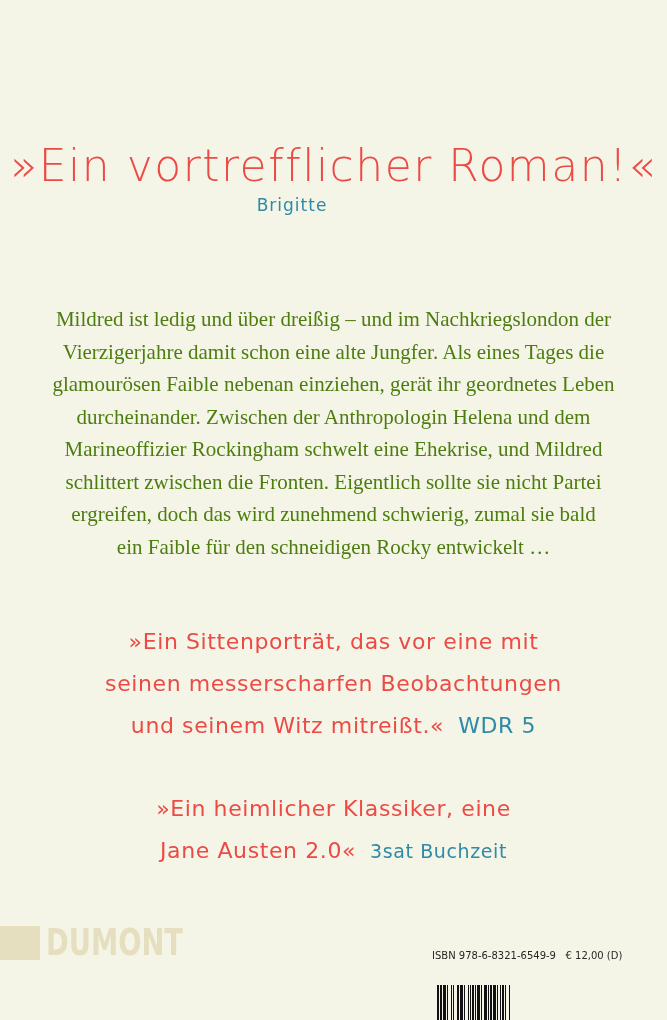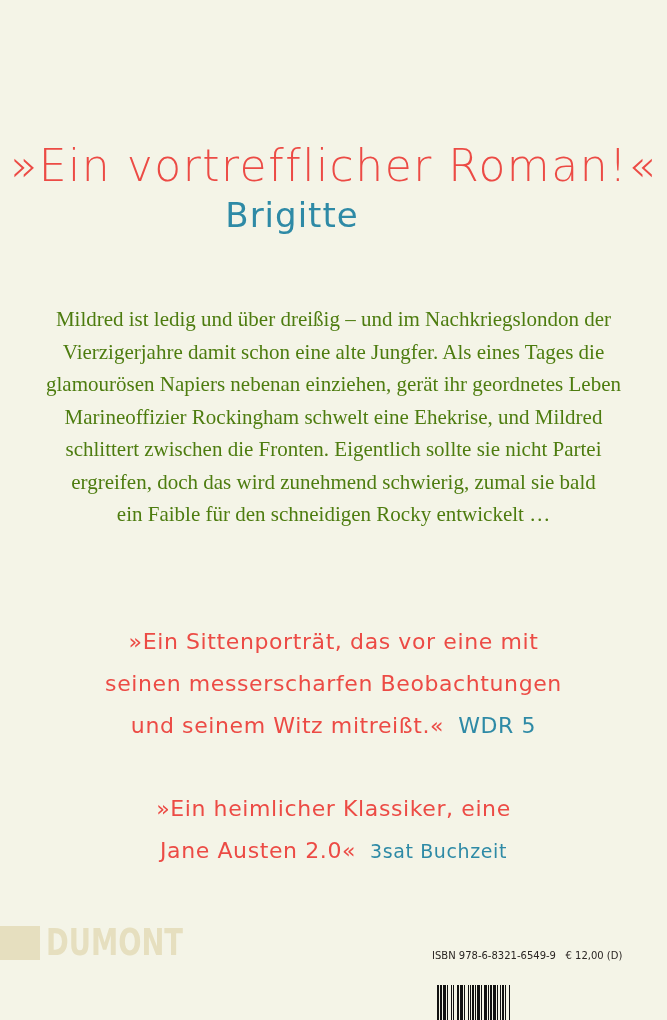--- a/index.html
+++ b/index.html
@@ -14,21 +14,21 @@
       font-family: "DejaVu Sans", sans-serif;
       font-weight: 300;
       font-size: 44px; letter-spacing: 1.5px;
       color: #ec4b45;
       white-space: nowrap;
     }
     .headline-source {
       position: absolute; left: 0; top: 195px; width: 584px;
       text-align: center;
       font-family: "DejaVu Sans", sans-serif;
-      font-size: 34px; letter-spacing: 1px;
+      font-size: 17px; letter-spacing: 1px;
       color: #2e8aa6;
     }
     .blurb {
       position: absolute; left: 20px; top: 303px; width: 627px;
       text-align: center;
       font-family: "Liberation Serif", serif;
       font-size: 21px; line-height: 32.5px;
       color: #4d7c0f;
     }
     .blurb .line { display: block; white-space: nowrap; }
@@ -72,21 +72,22 @@
   </style>
 </head>
 <body>
 
 <div class="headline-quote">»Ein vortrefflicher Roman!«</div>
 <div class="headline-source">Brigitte</div>
 
 <div class="blurb">
   <span class="line">Mildred ist ledig und über dreißig – und im Nachkriegslondon der</span>
   <span class="line">Vierzigerjahre damit schon eine alte Jungfer. Als eines Tages die</span>
-  <span class="line">glamourösen Napiers nebenan einziehen, gerät ihr geordnetes Leben</span>
+  <span class="line">glamourösen Faible nebenan einziehen, gerät ihr geordnetes Leben</span>
+  <span class="line">durcheinander. Zwischen der Anthropologin Helena und dem</span>
   <span class="line">Marineoffizier Rockingham schwelt eine Ehekrise, und Mildred</span>
   <span class="line">schlittert zwischen die Fronten. Eigentlich sollte sie nicht Partei</span>
   <span class="line">ergreifen, doch das wird zunehmend schwierig, zumal sie bald</span>
   <span class="line">ein Faible für den schneidigen Rocky entwickelt …</span>
 </div>
 
 <div class="review review-1">
   <span class="line">»Ein Sittenporträt, das vor eine mit</span>
   <span class="line">seinen messerscharfen Beobachtungen</span>
   <span class="line"><span>und seinem Witz mitreißt.«</span><span class="src">WDR 5</span></span>

